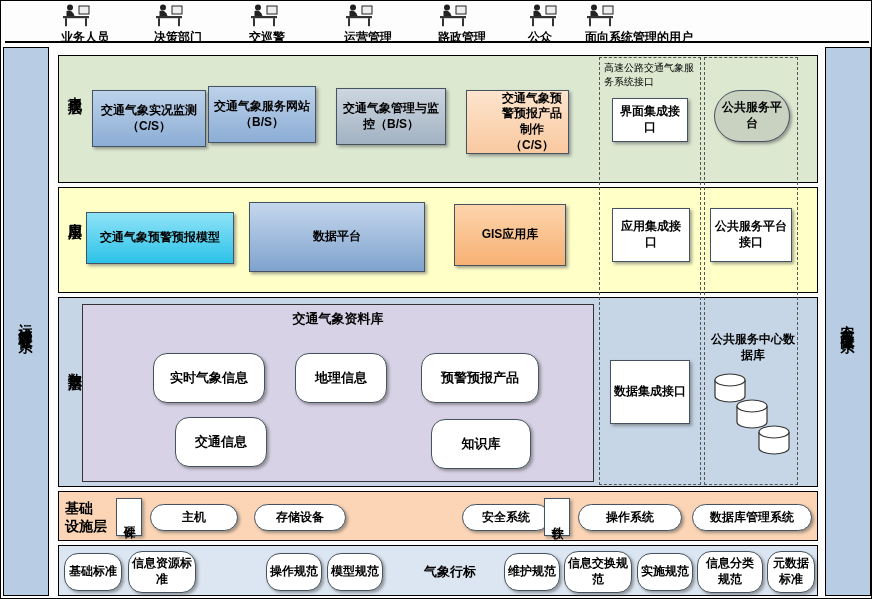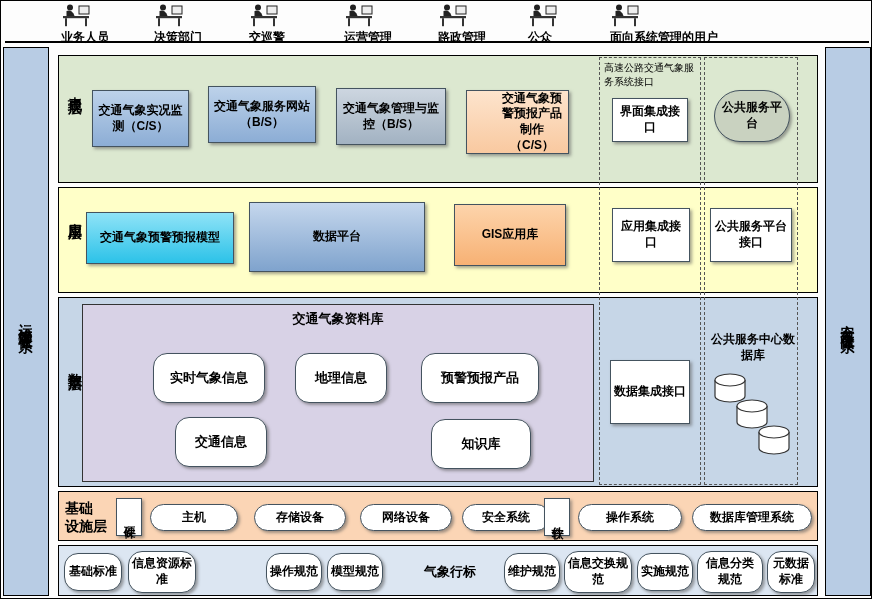--- a/index.html
+++ b/index.html
@@ -127,21 +127,21 @@
           <rect x="18" y="3" width="10" height="8" fill="#eee" stroke="#222"></rect>
           <circle cx="9" cy="4.5" r="3" fill="#222"></circle>
           <path d="M5.5 8 Q10 6.5 12.5 10.5 L13.5 13 H5.5 Z" fill="#222"></path>
           <rect x="2" y="13" width="26" height="2.2" fill="#333"></rect>
           <rect x="4" y="15.2" width="2" height="8" fill="#333"></rect>
           <rect x="24" y="15.2" width="2" height="8" fill="#333"></rect>
         </svg>
     </span>
     <span class="ulabel">公众</span>
   </div>
-  <div class="user" style="left:609px; width:150px;">
+  <div class="user" style="left:584px; width:150px;">
     <span>
       <svg width="30" height="24" viewBox="0 0 30 24">
           <rect x="18" y="3" width="10" height="8" fill="#eee" stroke="#222"></rect>
           <circle cx="9" cy="4.5" r="3" fill="#222"></circle>
           <path d="M5.5 8 Q10 6.5 12.5 10.5 L13.5 13 H5.5 Z" fill="#222"></path>
           <rect x="2" y="13" width="26" height="2.2" fill="#333"></rect>
           <rect x="4" y="15.2" width="2" height="8" fill="#333"></rect>
           <rect x="24" y="15.2" width="2" height="8" fill="#333"></rect>
         </svg>
     </span>
@@ -152,21 +152,21 @@
 
   <div class="sidebar left">
     <span class="vlabel">运维管理体系</span>
   </div>
   <div class="sidebar right">
     <span class="vlabel">安全保障体系</span>
   </div>
 
   <div class="band band-presentation">
     <div class="layer-label vtext" style="left:7px; top:30px;">表现层</div>
-    <div class="box c-blue" style="left:33px; top:34px; width:97px; height:57px;">交通气象实况监测（C/S）</div>
+    <div class="box c-blue" style="left:33px; top:34px; width:114px; height:57px;">交通气象实况监测（C/S）</div>
     <div class="box c-blue" style="left:149px; top:30px; width:108px; height:57px;">交通气象服务网站（B/S）</div>
     <div class="box c-gray" style="left:277px; top:32px; width:110px; height:57px;">交通气象管理与监控（B/S）</div>
     <div class="box c-peach" style="left:407px; top:34px; width:103px; height:64px;">交通气象预警预报产品制作（C/S）</div>
     <div class="col-header" style="left:545px; top:5px; width:96px;">高速公路交通气象服务系统接口</div>
     <div class="box c-white" style="left:553px; top:42px; width:76px; height:44px;">界面集成接口</div>
     <div class="box c-sage" style="left:655px; top:34px; width:76px; height:52px;border-radius:26px;">公共服务平台</div>
   </div>
 
   <div class="band band-application">
     <div class="layer-label vtext" style="left:7px; top:23px;">应用层</div>
@@ -204,21 +204,20 @@
   </div>
 
   <div class="band band-infra">
     <div class="layer-label" style="left:6px; top:8px; width:52px;">基础
 设施层</div>
     <div class="box c-white" style="left:57px; top:6px; width:26px; height:38px;">
       <span class="small-vert">硬件</span>
     </div>
     <div class="box rounded c-white" style="left:91px; top:12px; width:88px; height:27px;">主机</div>
     <div class="box rounded c-white" style="left:195px; top:12px; width:92px; height:27px;">存储设备</div>
-    <div class="box rounded c-white" style="left:301px; top:12px; width:92px; height:27px;">网络设备</div>
     <div class="box rounded c-white" style="left:403px; top:12px; width:88px; height:27px;">安全系统</div>
     <div class="box c-white" style="left:485px; top:6px; width:26px; height:38px;">
       <span class="small-vert">软件</span>
     </div>
     <div class="box rounded c-white" style="left:519px; top:12px; width:104px; height:27px;">操作系统</div>
     <div class="box rounded c-white" style="left:633px; top:12px; width:120px; height:27px;">数据库管理系统</div>
   </div>
 
   <div class="band band-standards">
     <div class="box rounded c-white" style="left:5px; top:7px; width:58px; height:38px;">基础标准</div>

